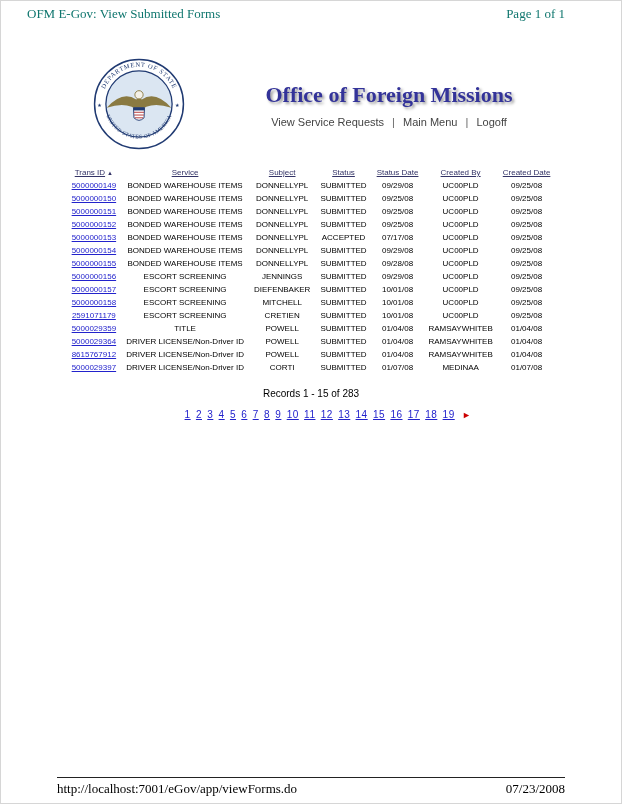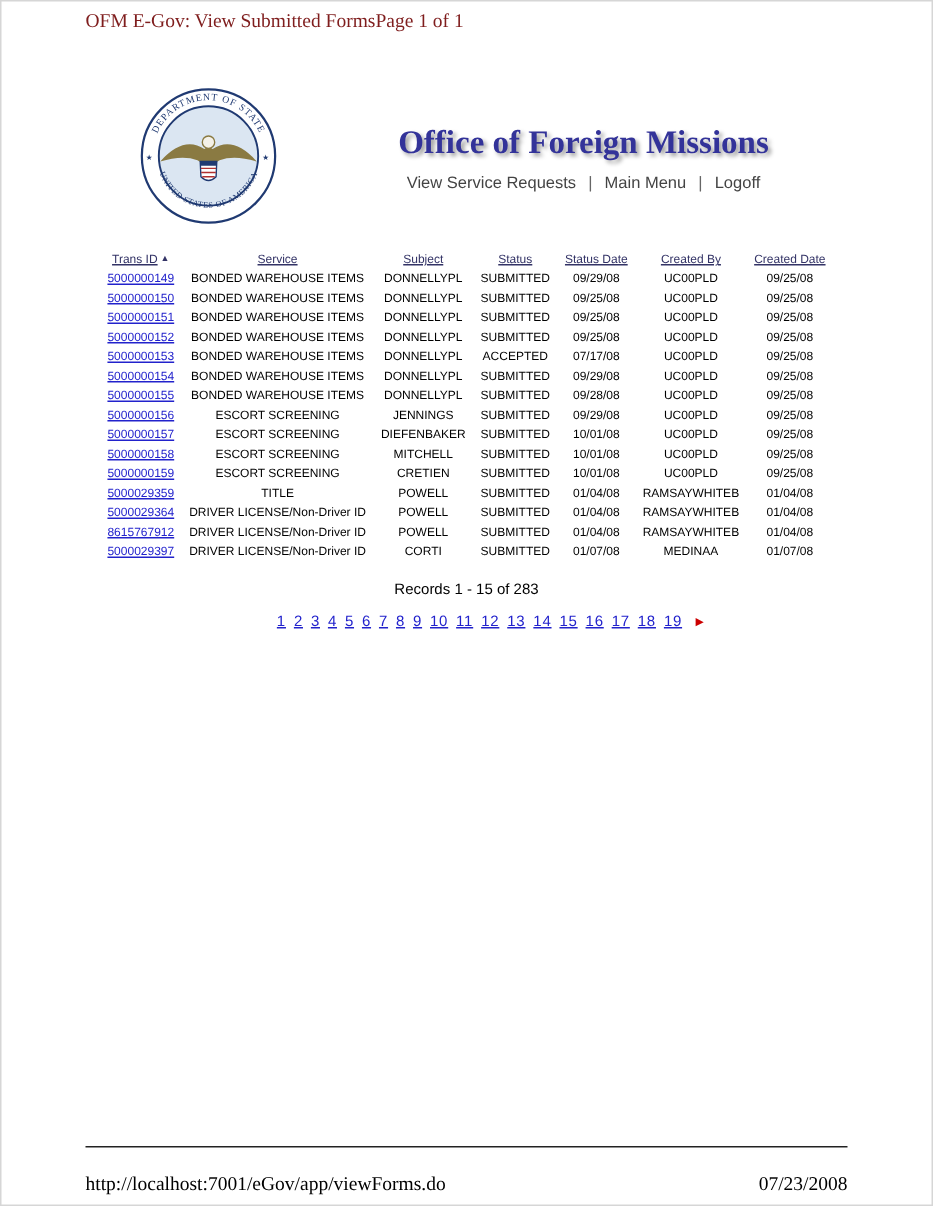--- a/index.html
+++ b/index.html
@@ -3,28 +3,28 @@
 <meta charset="utf-8">
 <style>
   html,body{margin:0;padding:0;background:#ffffff;}
   .page{
     width:622px;height:804px;position:relative;margin:0 auto;
     background:#ffffff;border:1px solid #d6d6d6;box-sizing:border-box;
     font-family:"Liberation Sans",sans-serif;overflow:hidden;
   }
   
   .print-header{
-    display:flex;
-    padding:5px 56px 0 56px;
-    font-family:"Liberation Serif",serif;font-size:13px;color:#7f1d1d;
+    display:flex;justify-content:space-between;
+    padding:5px 56px 0 26px;
+    font-family:"Liberation Serif",serif;font-size:13px;color:#0f766e;
   }
   .print-footer{
     position:absolute;left:56px;right:56px;bottom:6px;
     display:flex;justify-content:space-between;
-    border-top:1px solid #222;padding-top:16px;
+    border-top:1px solid #222;padding-top:3px;
     font-family:"Liberation Serif",serif;font-size:13px;color:#000;
   }
   
   .banner{display:flex;align-items:center;margin-top:36px;padding-left:92px;padding-right:28px;}
   .seal{width:92px;height:92px;flex:0 0 auto;}
   .titles{flex:1;text-align:center;}
   .title{
     font-family:"Liberation Serif",serif;font-weight:bold;font-size:29px;
     color:#333399;text-shadow:2px 2px 3px #8f8f8f;letter-spacing:0.5px;line-height:1.05;
   }
@@ -184,21 +184,21 @@
         <tr>
           <td><a href="#" class="trans-link">5000000158</a></td>
           <td>ESCORT SCREENING</td>
           <td>MITCHELL</td>
           <td>SUBMITTED</td>
           <td>10/01/08</td>
           <td>UC00PLD</td>
           <td>09/25/08</td>
         </tr>
         <tr>
-          <td><a href="#" class="trans-link">5000000159</a></td>
+          <td><a href="#" class="trans-link">2591071179</a></td>
           <td>ESCORT SCREENING</td>
           <td>CRETIEN</td>
           <td>SUBMITTED</td>
           <td>10/01/08</td>
           <td>UC00PLD</td>
           <td>09/25/08</td>
         </tr>
         <tr>
           <td><a href="#" class="trans-link">5000029359</a></td>
           <td>TITLE</td>

